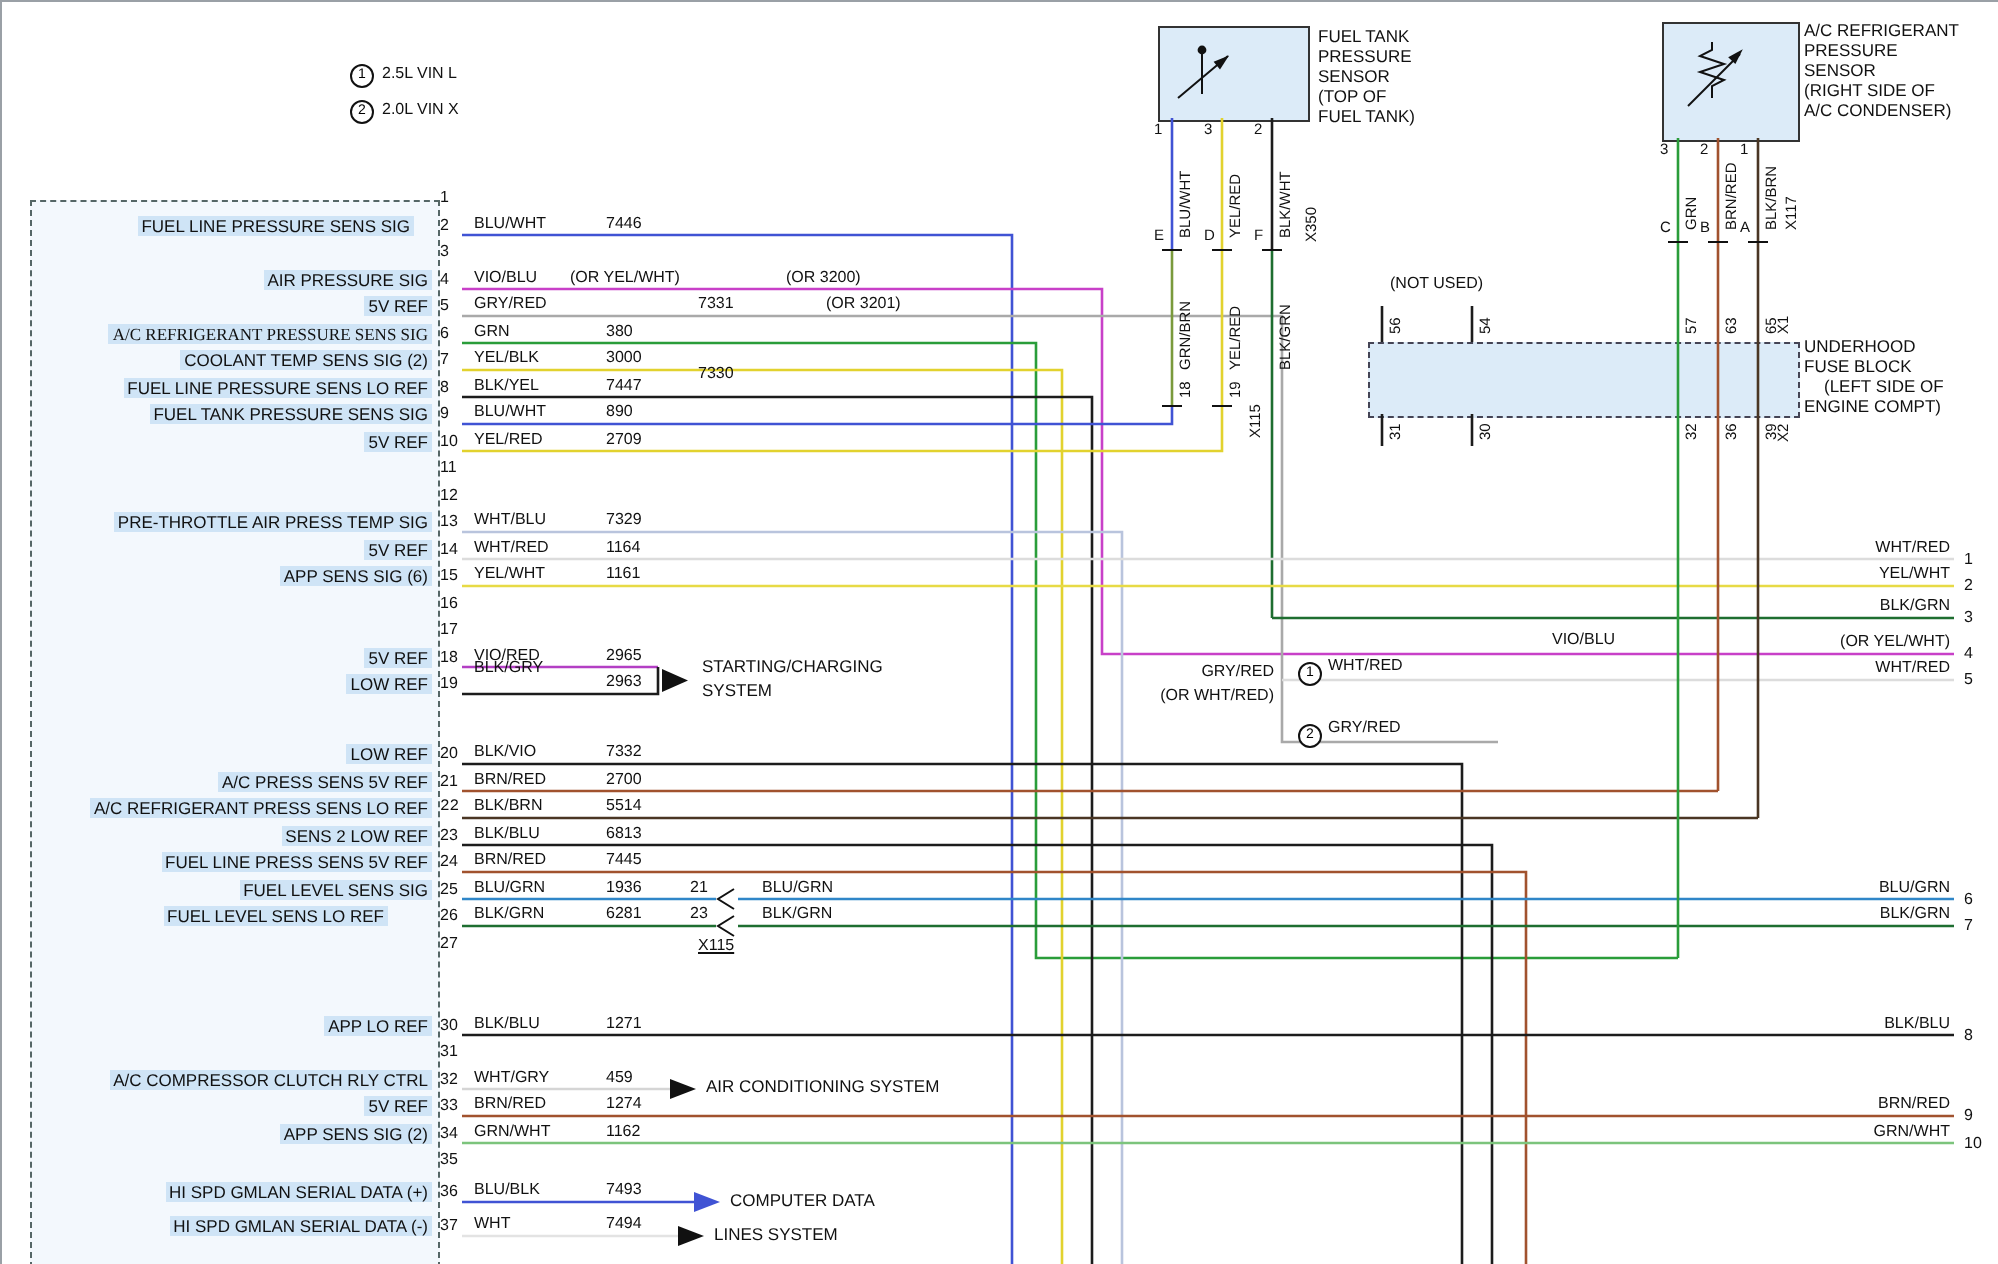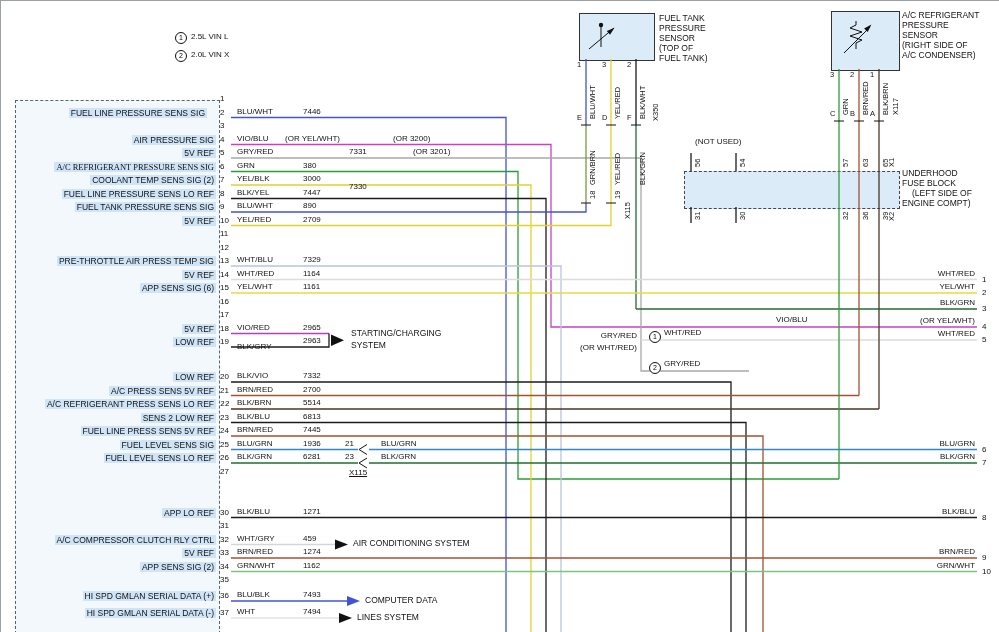--- a/index.html
+++ b/index.html
@@ -193,21 +193,21 @@
     <div class="lbl sm" style="left: 236px; top: 281px;">YEL/WHT</div>
     <div class="lbl sm" style="left: 302px; top: 281px;">1161</div>
     <div class="lbl sm" style="left: 219px; top: 295.5px;">16</div>
     <div class="lbl sm" style="left: 219px; top: 309px;">17</div>
     <div class="lbl sm" style="left: 219px; top: 322.5px;">18</div>
     <div class="lbl r" style="left: 14px; top: 322.5px; width: 201px;"><span class="chip">5V REF</span></div>
     <div class="lbl sm" style="left: 236px; top: 321.5px;">VIO/RED</div>
     <div class="lbl sm" style="left: 302px; top: 321.5px;">2965</div>
     <div class="lbl sm" style="left: 219px; top: 336px;">19</div>
     <div class="lbl r" style="left: 14px; top: 336px; width: 201px;"><span class="chip">LOW REF</span></div>
-    <div class="lbl sm" style="left: 236px; top: 341px;">BLK/GRY</div>
+    <div class="lbl sm" style="left: 236px; top: 328px;">BLK/GRY</div>
     <div class="lbl sm" style="left: 302px; top: 335px;">2963</div>
     <div class="lbl sm" style="left: 219px; top: 371px;">20</div>
     <div class="lbl r" style="left: 14px; top: 371px; width: 201px;"><span class="chip">LOW REF</span></div>
     <div class="lbl sm" style="left: 236px; top: 370px;">BLK/VIO</div>
     <div class="lbl sm" style="left: 302px; top: 370px;">7332</div>
     <div class="lbl sm" style="left: 219px; top: 384.5px;">21</div>
     <div class="lbl r" style="left: 14px; top: 384.5px; width: 201px;"><span class="chip">A/C PRESS SENS 5V REF</span></div>
     <div class="lbl sm" style="left: 236px; top: 383.5px;">BRN/RED</div>
     <div class="lbl sm" style="left: 302px; top: 383.5px;">2700</div>
     <div class="lbl sm" style="left: 219px; top: 398px; font-family: Liberation Mono, monospace;">22</div>
@@ -220,21 +220,21 @@
     <div class="lbl sm" style="left: 302px; top: 410.5px;">6813</div>
     <div class="lbl sm" style="left: 219px; top: 425px;">24</div>
     <div class="lbl r" style="left: 14px; top: 425px; width: 201px;"><span class="chip">FUEL LINE PRESS SENS 5V REF</span></div>
     <div class="lbl sm" style="left: 236px; top: 424px;">BRN/RED</div>
     <div class="lbl sm" style="left: 302px; top: 424px;">7445</div>
     <div class="lbl sm" style="left: 219px; top: 438.5px;">25</div>
     <div class="lbl r" style="left: 14px; top: 438.5px; width: 201px;"><span class="chip">FUEL LEVEL SENS SIG</span></div>
     <div class="lbl sm" style="left: 236px; top: 437.5px;">BLU/GRN</div>
     <div class="lbl sm" style="left: 302px; top: 437.5px;">1936</div>
     <div class="lbl sm" style="left: 219px; top: 452px;">26</div>
-    <div class="lbl r" style="left: 14px; top: 452px; width: 201px;"><span class="chip">FUEL LEVEL SENS LO REF</span></div>
+    <div class="lbl r" style="left: 14px; top: 452px; width: 179px;"><span class="chip">FUEL LEVEL SENS LO REF</span></div>
     <div class="lbl sm" style="left: 236px; top: 451px;">BLK/GRN</div>
     <div class="lbl sm" style="left: 302px; top: 451px;">6281</div>
     <div class="lbl sm" style="left: 219px; top: 465.5px;">27</div>
     <div class="lbl sm" style="left: 219px; top: 506.5px;">30</div>
     <div class="lbl r" style="left: 14px; top: 506.5px; width: 201px;"><span class="chip">APP LO REF</span></div>
     <div class="lbl sm" style="left: 236px; top: 505.5px;">BLK/BLU</div>
     <div class="lbl sm" style="left: 302px; top: 505.5px;">1271</div>
     <div class="lbl sm" style="left: 219px; top: 520px;">31</div>
     <div class="lbl sm" style="left: 219px; top: 533.5px;">32</div>
     <div class="lbl r" style="left: 14px; top: 533.5px; width: 201px;"><span class="chip">A/C COMPRESSOR CLUTCH RLY CTRL</span></div>

